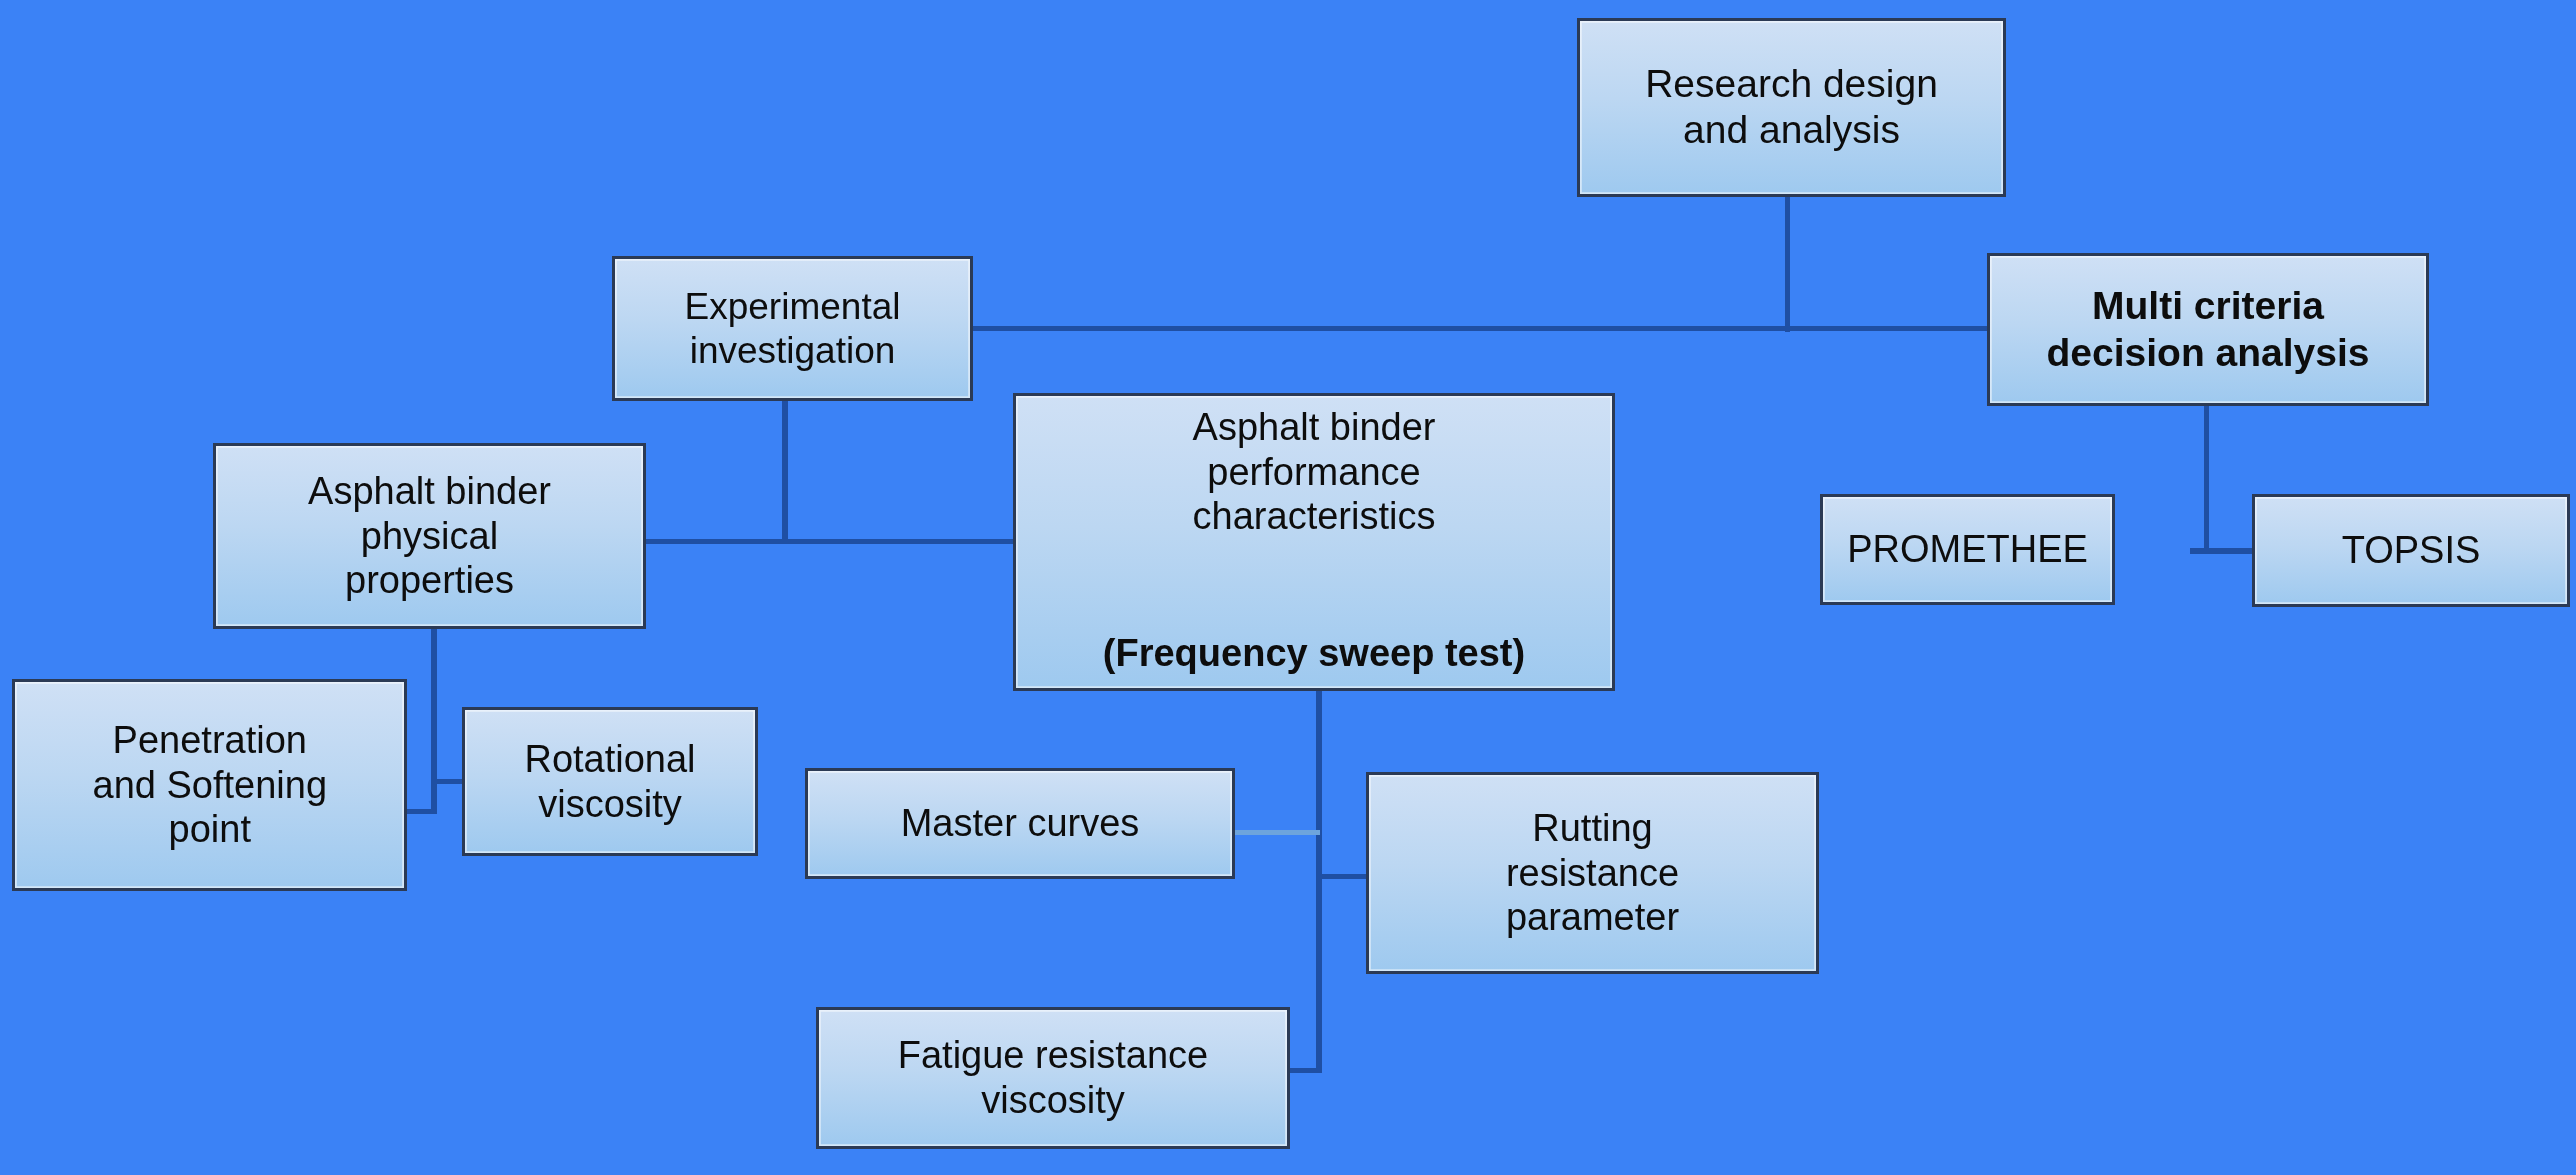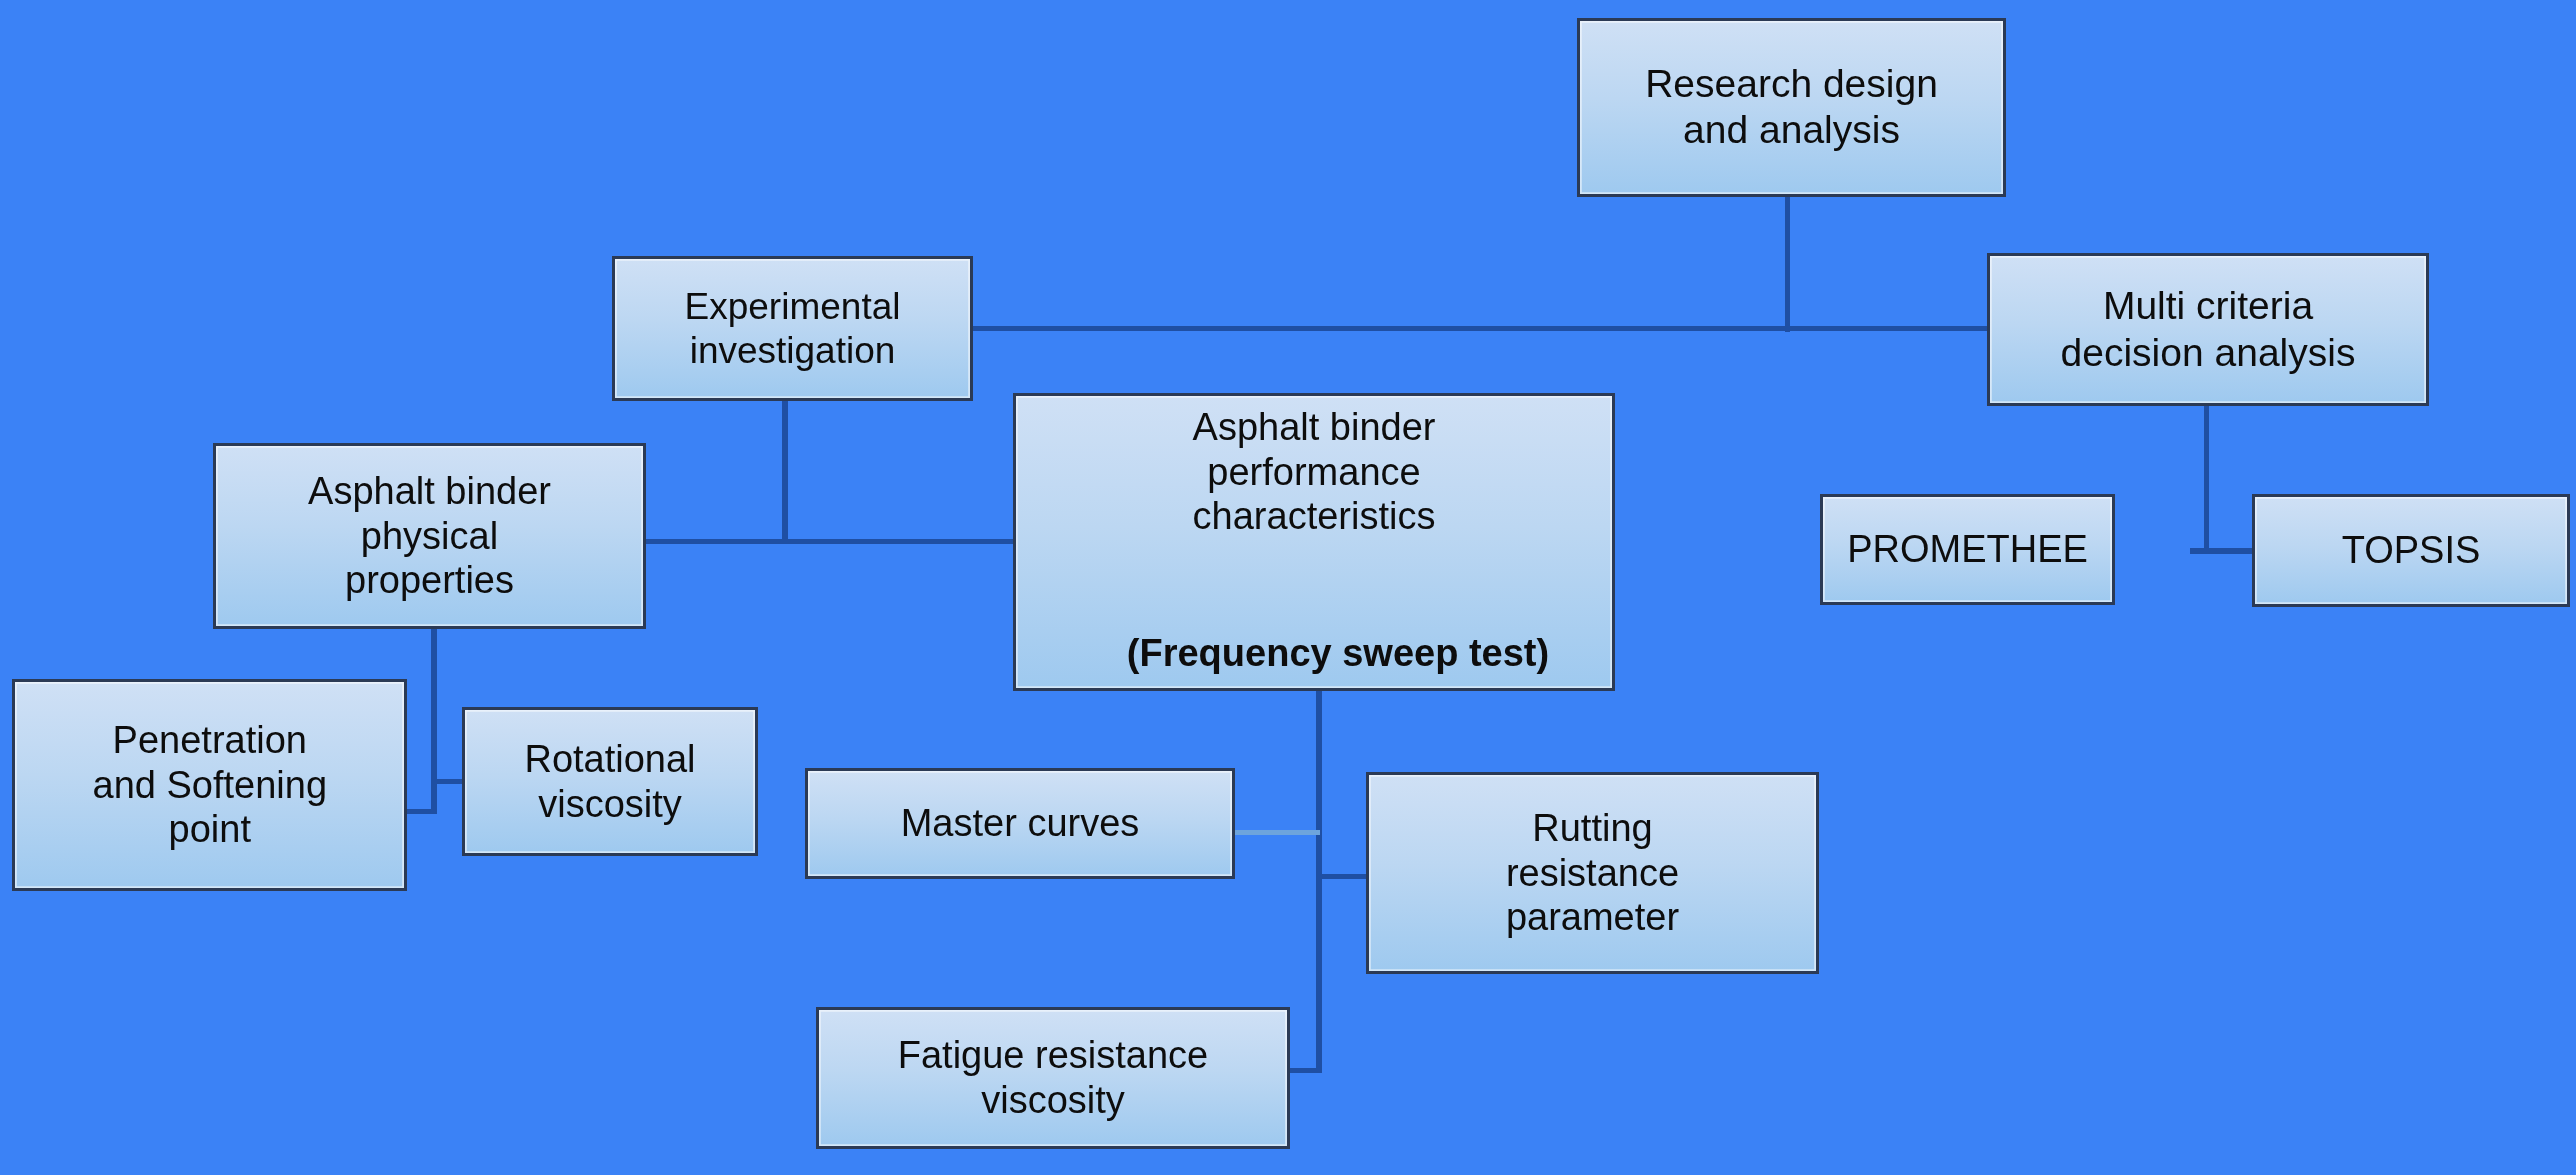--- a/index.html
+++ b/index.html
@@ -37,32 +37,31 @@
     box-sizing: border-box;
     white-space: pre-line;
   }
   .node .sublabel {
     display: block;
     width: 100%;
     font-weight: bold;
     line-height: 1.18;
     padding: 0 7px;
     box-sizing: border-box;
-    margin-left: 24px;
   }
   .stack {
     display: flex;
     flex-direction: column;
     justify-content: space-between;
     height: 100%;
     width: 100%;
     padding: 8.8px 0 12.3px 0;
     box-sizing: border-box;
   }
-  .bold .label { font-weight: normal; }
+  .bold .label { font-weight: bold; }
 
   .conn {
     position: absolute;
     background: #1f4fa3;
     z-index: 1;
   }
   .conn-light {
     position: absolute;
     background: #6da4dd;
     z-index: 1;

